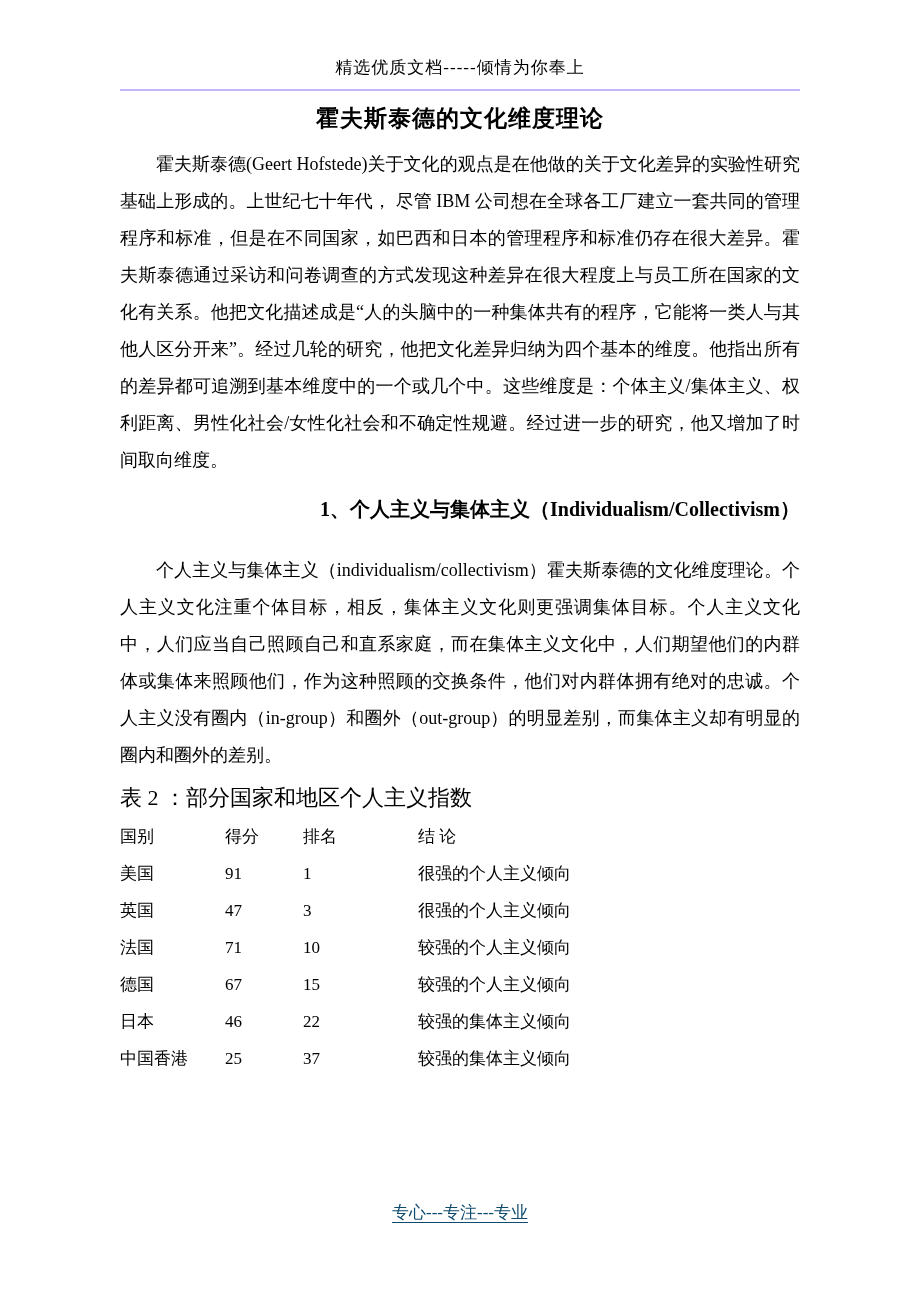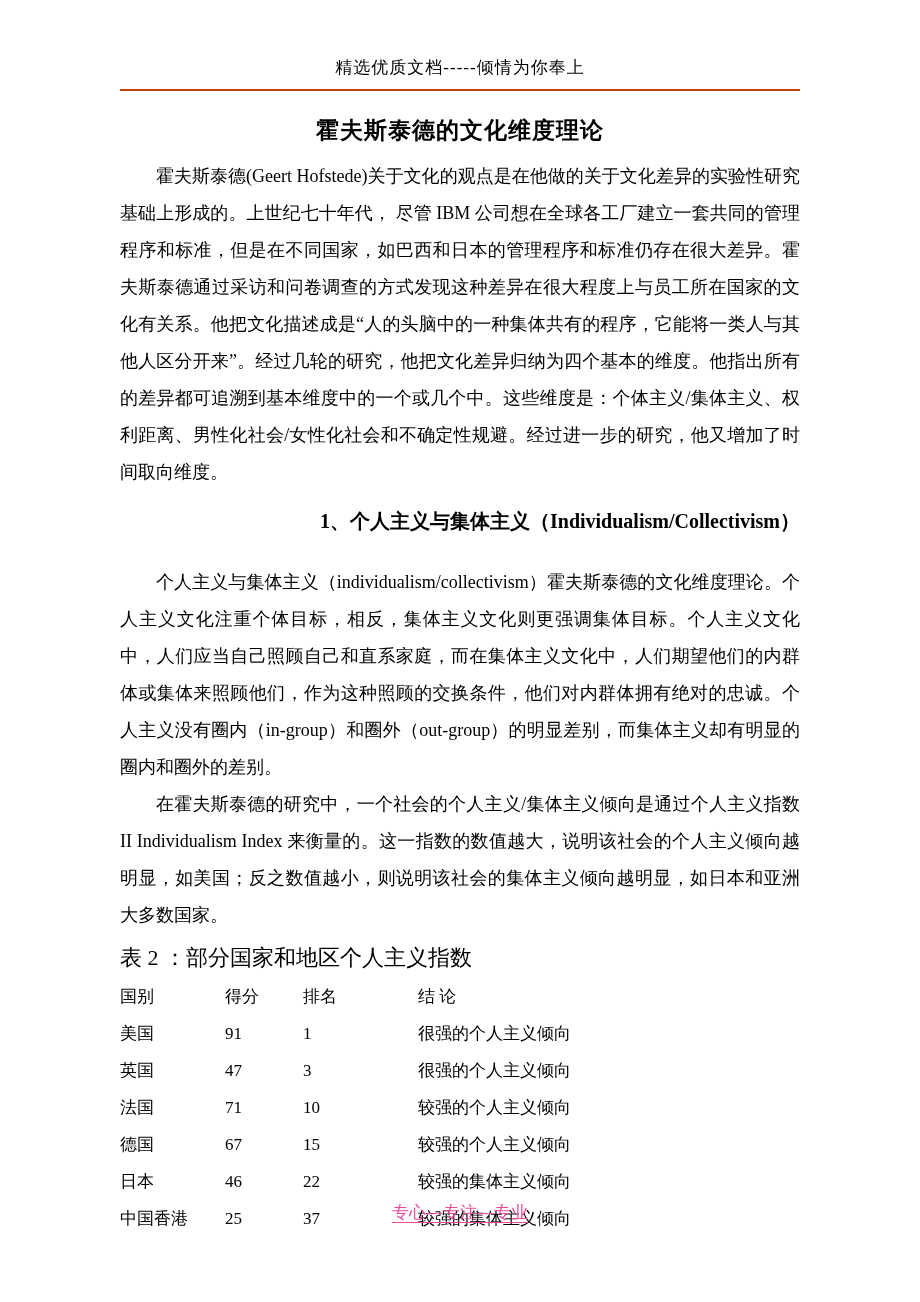--- a/index.html
+++ b/index.html
@@ -16,27 +16,27 @@
     padding: 56px 120px 0 120px;
     width: 920px;
     height: 1302px;
     position: relative;
   }
   .doc-header {
     text-align: center;
     font-size: 17px;
     letter-spacing: 1px;
     padding-bottom: 10px;
-    border-bottom: 2px solid #c2410c;
+    border-bottom: 2px solid #c4b5fd;
   }
   .doc-title {
     text-align: center;
     font-size: 23px;
     font-weight: bold;
-    margin-top: 24px;
+    margin-top: 12px;
     margin-bottom: 12px;
     letter-spacing: 1px;
   }
   .para {
     font-size: 18px;
     line-height: 37px;
     text-align: justify;
     text-indent: 36px;
   }
   .section-heading {
@@ -62,21 +62,21 @@
   .c2 { width: 70px; }
   .c3 { width: 115px; margin-left: 8px; }
   .c4 { flex: 1; }
   .doc-footer {
     position: absolute;
     left: 0;
     right: 0;
     bottom: 78px;
     text-align: center;
     font-size: 17px;
-    color: #ec4899;
+    color: #0c4a6e;
   }
   .doc-footer span {
     text-decoration: underline;
     text-underline-offset: 4px;
   }
 </style>
 </head>
 <body>
 
 <div class="page">
@@ -84,21 +84,20 @@
   <div class="doc-header">精选优质文档-----倾情为你奉上</div>
 
   <h1 class="doc-title">霍夫斯泰德的文化维度理论</h1>
 
   <p class="para">霍夫斯泰德(Geert Hofstede)关于文化的观点是在他做的关于文化差异的实验性研究基础上形成的。上世纪七十年代， 尽管 IBM 公司想在全球各工厂建立一套共同的管理程序和标准，但是在不同国家，如巴西和日本的管理程序和标准仍存在很大差异。霍夫斯泰德通过采访和问卷调查的方式发现这种差异在很大程度上与员工所在国家的文化有关系。他把文化描述成是“人的头脑中的一种集体共有的程序，它能将一类人与其他人区分开来”。经过几轮的研究，他把文化差异归纳为四个基本的维度。他指出所有的差异都可追溯到基本维度中的一个或几个中。这些维度是：个体主义/集体主义、权利距离、男性化社会/女性化社会和不确定性规避。经过进一步的研究，他又增加了时间取向维度。</p>
 
   <h2 class="section-heading">1、个人主义与集体主义（Individualism/Collectivism）</h2>
 
   <p class="para">个人主义与集体主义（individualism/collectivism）霍夫斯泰德的文化维度理论。个人主义文化注重个体目标，相反，集体主义文化则更强调集体目标。个人主义文化中，人们应当自己照顾自己和直系家庭，而在集体主义文化中，人们期望他们的内群体或集体来照顾他们，作为这种照顾的交换条件，他们对内群体拥有绝对的忠诚。个人主义没有圈内（in-group）和圈外（out-group）的明显差别，而集体主义却有明显的圈内和圈外的差别。</p>
 
-  <p class="para">在霍夫斯泰德的研究中，一个社会的个人主义/集体主义倾向是通过个人主义指数 II Individualism Index  来衡量的。这一指数的数值越大，说明该社会的个人主义倾向越明显，如美国；反之数值越小，则说明该社会的集体主义倾向越明显，如日本和亚洲大多数国家。</p>
 
   <div class="table-caption">表 2 ：部分国家和地区个人主义指数</div>
 
   <div class="itable">
     <div class="trow">
       <div class="c1">国别</div>
       <div class="c2">得分</div>
       <div class="c3">排名</div>
       <div class="c4">结  论</div>
     </div>

